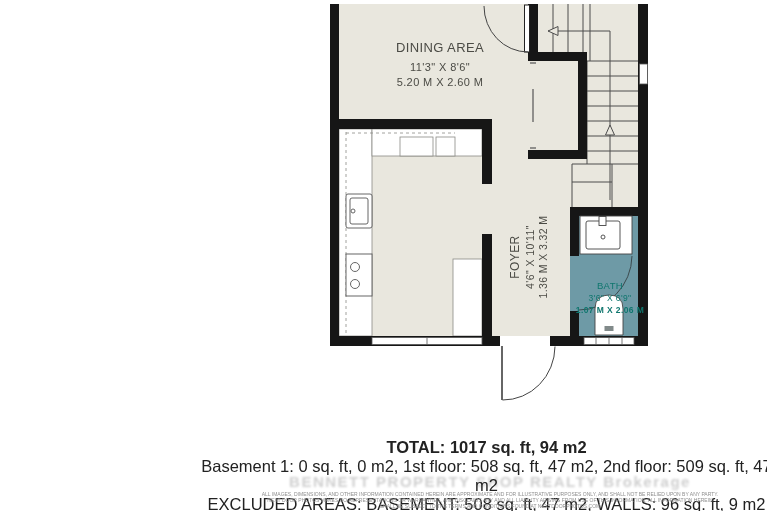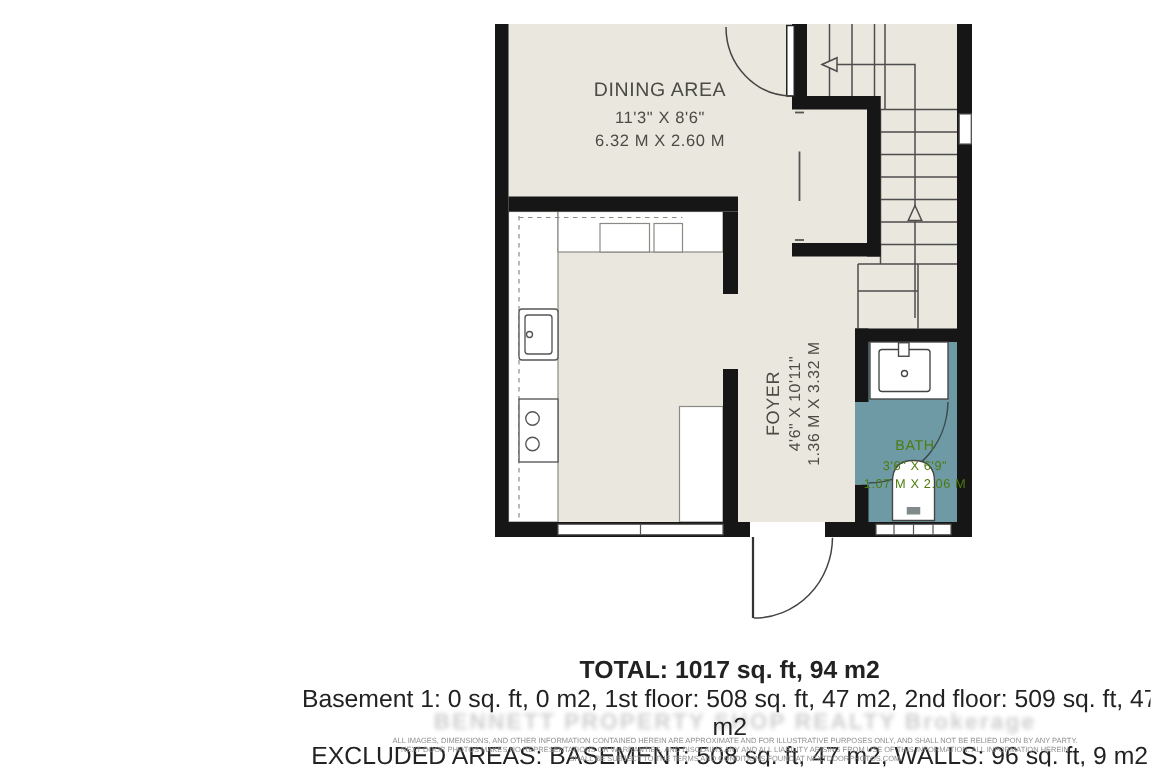--- a/index.html
+++ b/index.html
@@ -1,35 +1,35 @@
 <!DOCTYPE html>
 <html><head>
 <meta charset="utf-8">
 <style>
   html,body{margin:0;padding:0;}
   body{
     width:767px;height:511px;position:relative;background:#ffffff;
     font-family:"Liberation Sans", sans-serif;overflow:hidden;
   }
-  .plan{position:absolute;left:322px;top:16px;width:326px;height:432px;}
+  .plan{position:absolute;left:322px;top:4px;width:326px;height:432px;}
   .plan svg{position:absolute;left:0;top:0;}
   .room-label{position:absolute;text-align:center;color:#4b4b45;letter-spacing:.4px;}
   .room-label .rname{font-size:13px;margin-bottom:6px;font-weight:500;}
   .room-label .rimp{font-size:11px;margin-bottom:3px;}
   .room-label .rmet{font-size:11px;}
   .label-dining{left:38px;top:36px;width:160px;}
   .label-kitchen{left:28px;top:206px;width:160px;}
   .label-foyer{left:138px;top:231px;width:140px;height:44px;transform:rotate(-90deg);}
   .label-foyer .rname{font-size:12px;margin-bottom:2px;}
   .label-foyer .rimp{font-size:10.5px;margin-bottom:1px;}
   .label-foyer .rmet{font-size:10.5px;}
-  .label-bath{left:240px;top:276px;width:96px;color:#4d7c0f;}
+  .label-bath{left:240px;top:276px;width:96px;color:#0f766e;}
   .label-bath .rname{font-size:9.5px;margin-bottom:2px;}
   .label-bath .rimp{font-size:8.5px;margin-bottom:2px;white-space:nowrap;}
-  .label-bath .rmet{font-size:8.5px;white-space:nowrap;}
+  .label-bath .rmet{font-size:8.5px;white-space:nowrap;font-weight:bold;}
   .summary{position:absolute;left:200px;top:438px;width:573px;text-align:center;color:#222;z-index:2;}
   .summary .total{font-size:16.5px;font-weight:700;line-height:19px;}
   .summary .floors{font-size:16.5px;line-height:19px;}
   .summary .excluded{font-size:16.5px;line-height:19px;}
   .watermark{
     position:absolute;left:190px;top:473px;width:600px;text-align:center;
     font-size:15px;font-weight:700;letter-spacing:1.5px;color:#777;
     opacity:.35;filter:blur(1.3px);white-space:nowrap;z-index:1;
   }
   .fineprint{position:absolute;left:210px;top:491px;width:560px;text-align:center;
@@ -142,21 +142,21 @@
       <rect x="277" y="212.5" width="7" height="9"></rect>
       <circle cx="281" cy="233" r="2" fill="none"></circle>
       <path d="M273,331 L273,305 Q273,291 287,291 Q301,291 301,305 L301,331 Z"></path>
       <rect x="282.5" y="322" width="9" height="5" fill="#818a8a" stroke="none"></rect>
     </g>
   </svg>
 
   <div class="room-label label-dining">
     <div class="rname">DINING AREA</div>
     <div class="rimp">11'3" X 8'6"</div>
-    <div class="rmet">6.32 M X 2.60 M</div>
+    <div class="rmet">5.20 M X 2.60 M</div>
   </div>
   <div class="room-label label-foyer">
     <div class="rname">FOYER</div>
     <div class="rimp">4'6" X 10'11"</div>
     <div class="rmet">1.36 M X 3.32 M</div>
   </div>
   <div class="room-label label-bath">
     <div class="rname">BATH</div>
     <div class="rimp">3'6" X 6'9"</div>
     <div class="rmet">1.07 M X 2.06 M</div>

